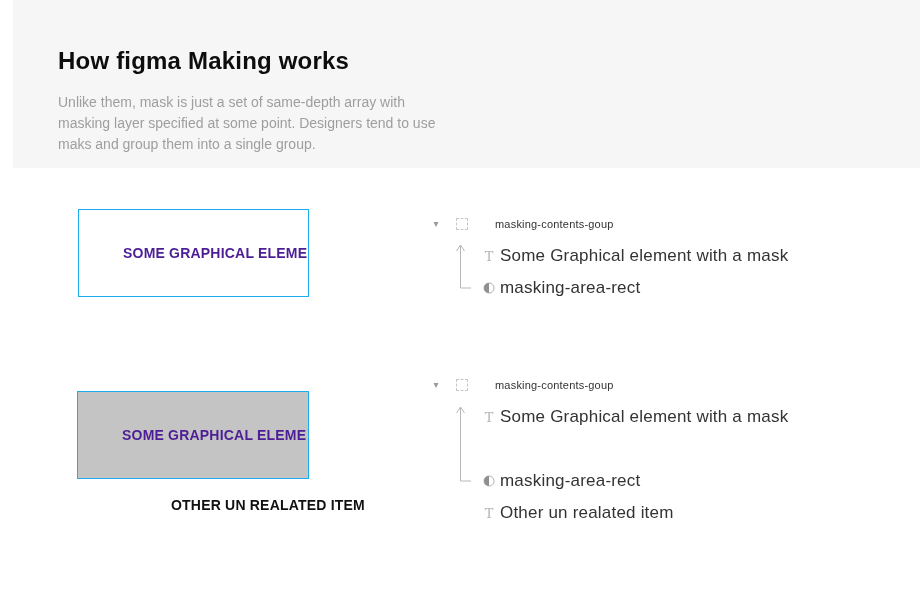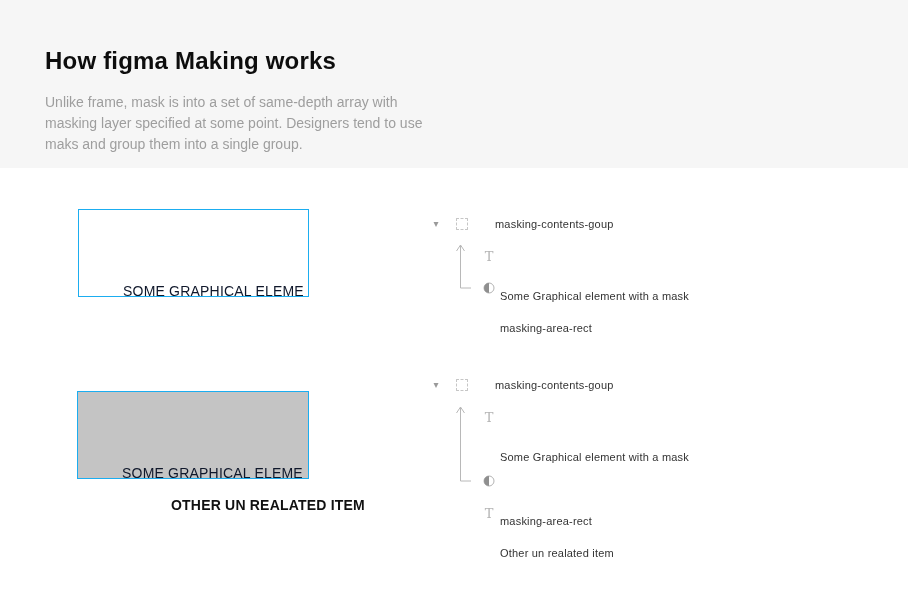--- a/index.html
+++ b/index.html
@@ -7,21 +7,21 @@
     width: 920px; height: 597px;
     background: #ffffff;
     font-family: "Liberation Sans", sans-serif;
     position: relative;
     overflow: hidden;
   }
   .page { position: absolute; inset: 0; width: 920px; height: 597px; }
 
   
   .hero {
-    position: absolute; left: 0; top: 0;
+    position: absolute; left: 13px; top: 0;
     width: 908px; height: 168px;
     background: #f6f6f6;
   }
   .hero h1 {
     position: absolute; left: 45px; top: 47px; margin: 0;
     font-size: 24px; font-weight: 700; color: #0d0d0d;
     letter-spacing: 0.2px; white-space: nowrap;
   }
   .desc {
     position: absolute; left: 45px; top: 92px; margin: 0;
@@ -34,22 +34,22 @@
     position: absolute;
     border: 1.5px solid #1badf0;
     background: #ffffff;
     overflow: hidden;
     box-sizing: border-box;
   }
   .rect1 { left: 78px; top: 209px; width: 231px; height: 88px; }
   .rect2 { left: 77px; top: 391px; width: 232px; height: 88px; background: #c4c4c4; }
   .mask-text {
     position: absolute; left: 44px; top: 50%; transform: translateY(-50%);
-    font-size: 14px; font-weight: 400; color: #0f172a;
-    letter-spacing: 0.2px; white-space: nowrap; margin-top: 38px;
+    font-size: 14px; font-weight: 700; color: #4c1d95;
+    letter-spacing: 0.2px; white-space: nowrap;
   }
   .unrelated {
     position: absolute; left: 171px; top: 497px;
     font-size: 14px; font-weight: 700; color: #111111;
     letter-spacing: 0.2px; white-space: nowrap;
   }
 
   
   .layer-row {
     position: absolute; left: 430px; width: 320px; height: 32px;
@@ -64,21 +64,21 @@
     width: 10px; height: 10px;
     border: 1px dashed #c6c6c6; border-radius: 1px;
     box-sizing: content-box;
   }
   .parent-lbl {
     position: absolute; left: 48px; top: 50%; transform: translateY(-50%);
     font-size: 11px; color: #333333; letter-spacing: 0.2px; white-space: nowrap; margin-left: 17px;
   }
   .child-lbl {
     position: absolute; left: 70px; top: 50%; transform: translateY(-50%);
-    font-size: 11px; color: #333333; letter-spacing: 0.2px; white-space: nowrap; margin-top: 40px;
+    font-size: 17px; color: #333333; letter-spacing: 0.2px; white-space: nowrap;
   }
   .ticon {
     position: absolute; left: 52px; top: 50%; transform: translateY(-50%);
     width: 14px; text-align: center;
     font-family: "DejaVu Serif", serif;
     font-size: 13px; color: #b3b3b3; line-height: 1;
   }
   .mask-icon {
     position: absolute; left: 53px; top: 50%; transform: translateY(-50%);
     width: 12px; height: 12px; display: block;
@@ -93,21 +93,21 @@
   .arrow2 { left: 450px; top: 403px; }
 </style>
 </head>
 <body>
 
 <div class="page">
 
   <header class="hero">
     <h1>How figma Making works</h1>
     <p class="desc">
-      <span class="line">Unlike frame, mask is into a set of same-depth array with</span>
+      <span class="line">Unlike them, mask is just a set of same-depth array with</span>
       <span class="line">masking layer specified at some point. Designers tend to use</span>
       <span class="line">maks and group them into a single group.</span>
     </p>
   </header>
 
   <div class="mask-rect rect1">
     <span class="mask-text">SOME GRAPHICAL ELEME</span>
   </div>
 
   <div class="layer-row" style="top:208px">

